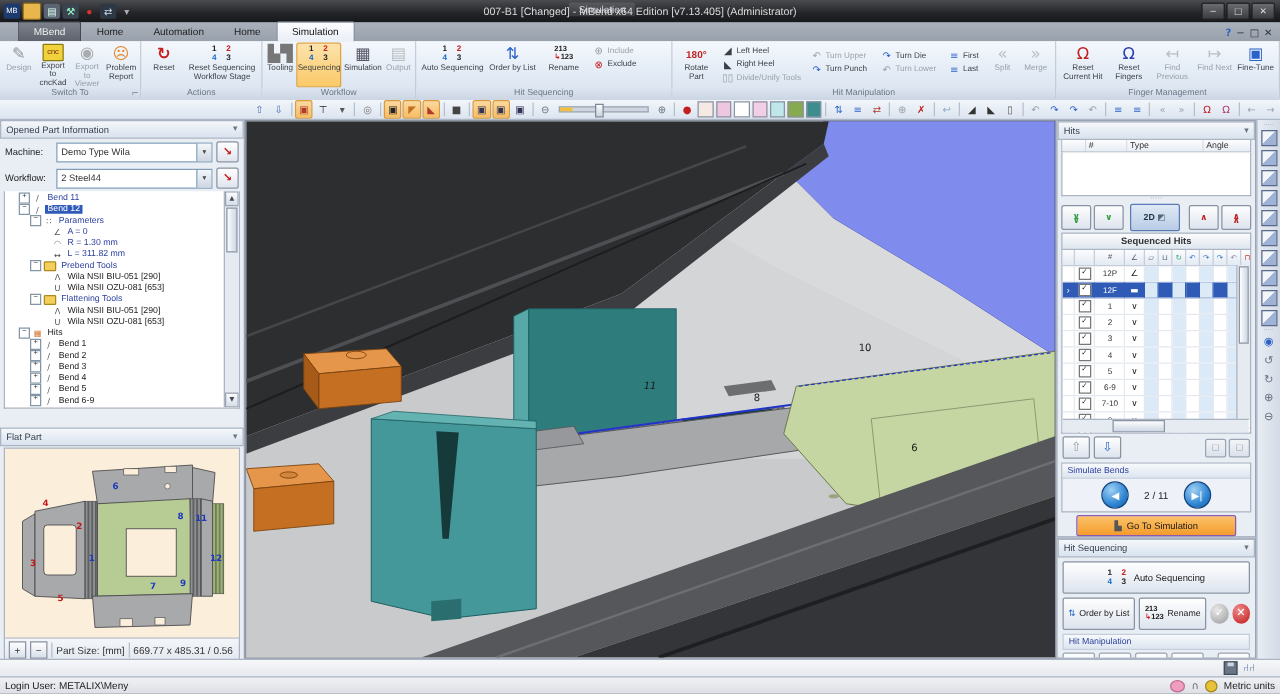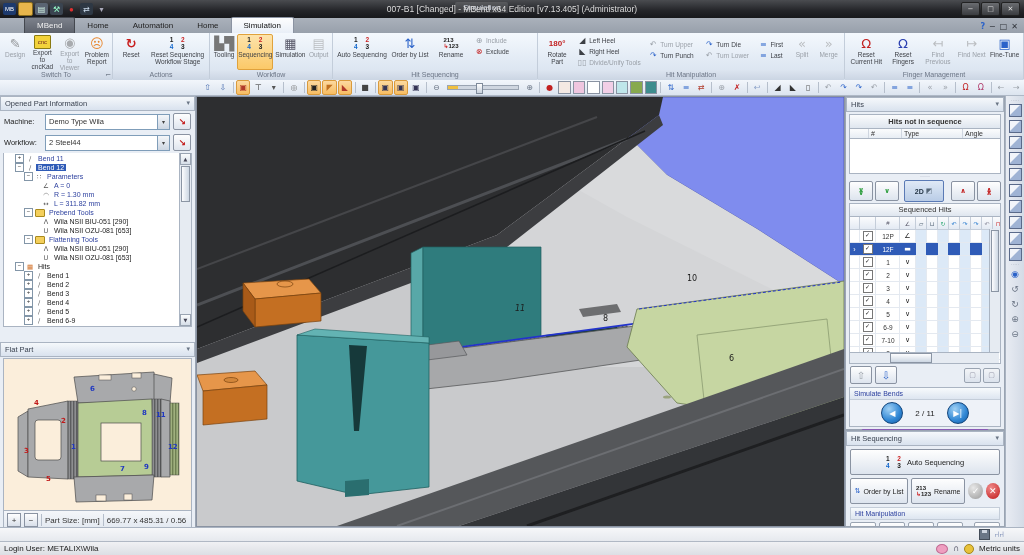--- a/index.html
+++ b/index.html
@@ -16,21 +16,21 @@
   .qat .qi{width:13px;height:12px;border-radius:2px;display:flex;align-items:center;justify-content:center;font-size:8px;}
   .titletext{position:absolute;left:0;right:0;text-align:center;font-size:8.5px;color:#dcdcdc;pointer-events:none;}
   .ctx-tab{position:absolute;left:455px;top:2px;font-size:8px;color:#cfd6e2;background:rgba(255,255,255,.12);padding:1px 8px;border-radius:2px 2px 0 0;}
   .wbtns{margin-left:auto;display:flex;gap:1px;padding-right:4px;}
   .wbtn{width:17px;height:12px;background:linear-gradient(#6a6c70,#3a3c40);border:1px solid #222;
         border-radius:2px;color:#ddd;font-size:7px;display:flex;align-items:center;justify-content:center;}
 
   
   .tabrow{left:0;top:18px;width:1024px;height:15px;background:linear-gradient(#aab1bb,#98a0ab);display:flex;align-items:flex-end;}
   .tab{padding:1px 12px;font-size:8px;color:#222;height:13px;line-height:13px;}
-  .tab.mbend{background:linear-gradient(#7d828c,#5d626c);color:#f0f0f0;border:1px solid #44484f;border-bottom:none;border-radius:2px 2px 0 0;margin-left:24px;}
+  .tab.mbend{background:linear-gradient(#7d828c,#5d626c);color:#f0f0f0;border:1px solid #44484f;border-bottom:none;border-radius:2px 2px 0 0;margin-left:14px;}
   .tab.active{background:linear-gradient(#fdfdfe,#e9eff7);border:1px solid #8b93a2;border-bottom:none;border-radius:2px 2px 0 0;color:#111;}
   .tabrow .rbtns{margin-left:auto;display:flex;align-items:center;gap:4px;padding:0 6px 2px 0;color:#2f3339;}
   .tabrow .rbtns span{font-size:8px;}
   .help{color:#2a62c9;font-weight:bold;}
 
   
   .ribbon{left:0;top:33px;width:1024px;height:47px;background:linear-gradient(#f4f8fd,#e3ebf5 55%,#d7e1ee);
      border-bottom:1px solid #b9c4d2;display:flex;}
   .rgroup{position:relative;height:46px;border-right:1px solid #c3cdda;display:flex;flex-direction:column;}
   .rgroup .rbody{flex:1;display:flex;align-items:flex-start;padding:1px 2px 0 2px;gap:1px;}
@@ -118,21 +118,21 @@
   .niscols .c{font-size:7px;color:#333;border-right:1px solid #cfd6e0;background:linear-gradient(#fbfcfd,#e7edf4);padding:1px 2px;}
   .nisbody{margin:0 3px;height:34px;background:#fff;border:1px solid #aab4c2;border-top:none;}
   .splitdots{text-align:center;color:#8a93a2;font-size:6px;height:5px;line-height:4px;}
   .hbtnrow{display:flex;align-items:center;padding:1px 3px;gap:2px;}
   .gbtn{width:22px;height:18px;background:linear-gradient(#fefefe,#dde4ee);border:1px solid #8a93a2;border-radius:2px;
      display:flex;flex-direction:column;align-items:center;justify-content:center;}
   .gbtn .ch{height:6px;line-height:6px;font-size:7px;font-weight:bold;}
   .green{color:#2f9e3f;} .red{color:#c22020;}
   .btn2d{width:38px;height:20px;margin:0 auto;background:linear-gradient(#dfe9f6,#b9cce6);border:1px solid #5a7ab5;border-radius:2px;
      display:flex;align-items:center;justify-content:center;gap:2px;font-size:7px;font-weight:bold;color:#234;}
-  .seqtitle{margin:0 3px;height:12px;line-height:12px;text-align:center;font-size:7.5px;font-weight:normal;color:#333;
+  .seqtitle{margin:0 3px;height:12px;line-height:12px;text-align:center;font-size:7.5px;font-weight:bold;color:#333;
      background:linear-gradient(#fbfcfd,#dfe6ef);border:1px solid #aab4c2;}
   .seqtable{position:relative;margin:0 3px;background:#fff;border:1px solid #aab4c2;border-top:none;height:146px;overflow:hidden;}
   .shead{display:flex;height:12px;border-bottom:1px solid #c4cdd9;background:linear-gradient(#fbfcfd,#e3eaf3);}
   .shead .hc{border-right:1px solid #c4cdd9;font-size:6px;display:flex;align-items:center;justify-content:center;color:#556;}
   .srow{display:flex;height:12px;align-items:center;border-bottom:1px solid #e4e9f0;}
   .srow .rc{border-right:1px solid #e4e9f0;height:100%;display:flex;align-items:center;justify-content:center;}
   .cs{width:9px;flex:none;} .cc{width:15px;flex:none;} .cn{width:22px;flex:none;font-size:6.5px;justify-content:flex-start;padding-left:1px;}
   .cd{width:15px;flex:none;font-size:7px;color:#222;}
   .cic{width:10px;flex:none;}
   .cic.tint{background:#dce9f7;}
@@ -746,21 +746,20 @@
         <text x="532" y="264">6</text>
       </g>
     </svg>
   </div>
 
   <div class="abs hitspanel">
     <div class="phead">
       <span>Hits</span>
         <span class="pin ico">▾</span>
     </div>
-    <div class="nistitle">Hits not in sequence</div>
     <div class="niscols">
       <div class="c" style="width:14px;"></div>
       <div class="c" style="width:28px;">#</div>
       <div class="c" style="width:56px;">Type</div>
       <div class="c" style="flex:1;border-right:none;">Angle</div>
     </div>
     <div class="nisbody"></div>
     <div class="splitdots">·····</div>
     <div class="hbtnrow">
       <div class="gbtn">
@@ -1062,21 +1061,21 @@
     </div>
 
   <div class="abs pathbar">
     <div class="pathicons">
       <div class="disk"></div>
       <span class="ppl ico">⑁⑁</span>
     </div>
   </div>
 
   <div class="abs statusbar">
-    <span>Login User: METALIX\Wila</span>
+    <span>Login User: METALIX\Meny</span>
     <div class="statusicons">
       <div class="pig"></div>
       <span class="ico" style="color:#667;">∩</span>
       <div class="coin"></div>
       <span>Metric units</span>
     </div>
   </div>
 
 </div>
 

